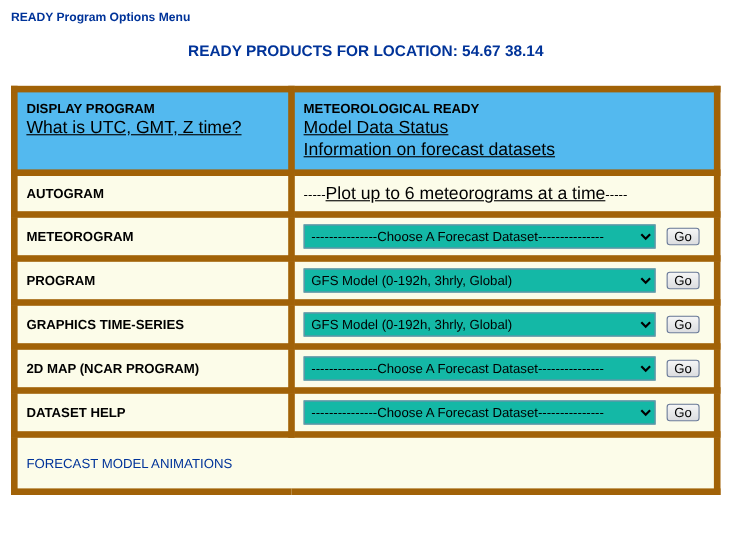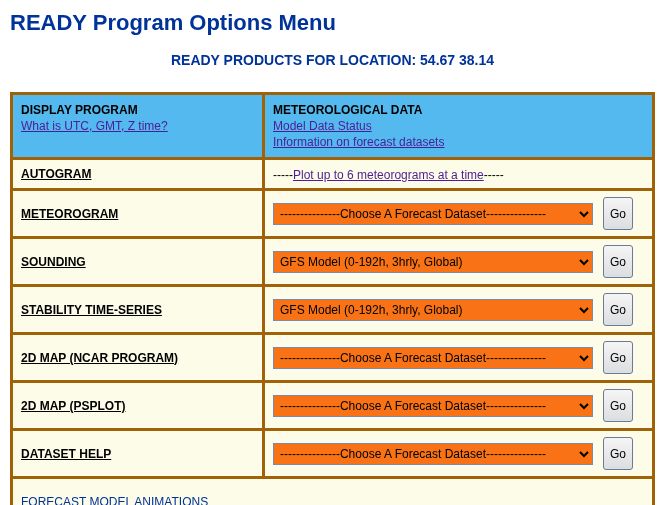--- a/index.html
+++ b/index.html
@@ -7,91 +7,90 @@
     margin: 0;
     padding: 6px 10px;
     font-family: Verdana, Arial, sans-serif;
     font-size: 12px;
     background: #fff;
     color: #000;
     width: 665px;
   }
   .page-title {
     color: #003399;
-    font-size: 22px;
+    font-size: 11px;
     font-weight: bold;
     margin: 4px 0 14px 0;
   }
   .subtitle {
     color: #003399;
     font-size: 14px;
     font-weight: bold;
     text-align: center;
     margin: 16px 0 24px 0;
   }
   table.main {
     width: 100%;
     border-collapse: collapse;
     border: 1px solid #8a8a8a;
     table-layout: fixed;
   }
   table.main td {
-    border: 3px solid #a16207;
+    border: 6px solid #a16207;
     padding: 6px 8px;
     vertical-align: middle;
   }
   col.left-col { width: 252px; }
   tr.header td {
     background: #53b9ef;
     padding: 8px 8px;
     vertical-align: top;
   }
   .hdr-label {
     font-weight: bold;
     font-size: 12px;
     color: #000;
   }
   .hdr-link, .inline-link {
-    color: #4c1d95;
+    color: #000000;
     text-decoration: underline;
-    font-size: 12px;
+    font-size: 16px;
     display: inline-block;
     margin-top: 2px;
   }
   tr.row td {
     background: #fcfce9;
   }
   .row-label {
     font-weight: bold;
     font-size: 12px;
     color: #000;
-    text-decoration: underline;
   }
   .auto-cell {
     color: #000;
   }
   .dashes { color: #000; }
   .sel-wrap {
     display: flex;
     align-items: center;
     gap: 10px;
   }
   select.ds {
     width: 320px;
     font-family: Arial, sans-serif;
     font-size: 12px;
     height: 22px;
     border: 1px solid #7a8aa8;
-    background: #f97316;
+    background: #14b8a6;
     padding: 1px 2px;
   }
   button.go {
     font-family: Arial, sans-serif;
     font-size: 12px;
-    height: 33px;
+    height: 16px;
     padding: 0 6px;
     border: 1px solid #6a7a98;
     border-radius: 3px;
     background: linear-gradient(#f5f5f5, #dcdde0);
     cursor: pointer;
     color: #000;
   }
   tr.footer td {
     background: #fcfce9;
     color: #003399;
@@ -111,21 +110,21 @@
     <col class="left-col">
     <col>
   </colgroup>
   <tbody>
       <tr class="header">
     <td>
       <div class="hdr-label">DISPLAY PROGRAM</div>
       <a href="#" class="hdr-link">What is UTC, GMT, Z time?</a>
     </td>
     <td>
-      <div class="hdr-label">METEOROLOGICAL DATA</div>
+      <div class="hdr-label">METEOROLOGICAL READY</div>
       <a href="#" class="hdr-link">Model Data Status</a><br>
       <a href="#" class="hdr-link">Information on forecast datasets</a>
     </td>
   </tr>
 
   <tr class="row">
     <td><span class="row-label">AUTOGRAM</span></td>
     <td class="auto-cell">
       <span class="dashes">-----</span><a href="#" class="inline-link">Plot up to 6 meteorograms at a time</a><span class="dashes">-----</span>
     </td>
@@ -137,57 +136,45 @@
           <div class="sel-wrap">
       <select class="ds">
         <option>---------------Choose A Forecast Dataset---------------</option>
         <option>GFS Model (0-192h, 3hrly, Global)</option>
       </select>
       <button class="go">Go</button>
     </div>
         </td>
   </tr>
   <tr class="row">
-    <td><span class="row-label">SOUNDING</span></td>
+    <td><span class="row-label">PROGRAM</span></td>
     <td>
           <div class="sel-wrap">
       <select class="ds">
         <option>---------------Choose A Forecast Dataset---------------</option>
         <option selected="">GFS Model (0-192h, 3hrly, Global)</option>
       </select>
       <button class="go">Go</button>
     </div>
         </td>
   </tr>
   <tr class="row">
-    <td><span class="row-label">STABILITY TIME-SERIES</span></td>
+    <td><span class="row-label">GRAPHICS TIME-SERIES</span></td>
     <td>
           <div class="sel-wrap">
       <select class="ds">
         <option>---------------Choose A Forecast Dataset---------------</option>
         <option selected="">GFS Model (0-192h, 3hrly, Global)</option>
       </select>
       <button class="go">Go</button>
     </div>
         </td>
   </tr>
   <tr class="row">
     <td><span class="row-label">2D MAP (NCAR PROGRAM)</span></td>
-    <td>
-          <div class="sel-wrap">
-      <select class="ds">
-        <option>---------------Choose A Forecast Dataset---------------</option>
-        <option>GFS Model (0-192h, 3hrly, Global)</option>
-      </select>
-      <button class="go">Go</button>
-    </div>
-        </td>
-  </tr>
-  <tr class="row">
-    <td><span class="row-label">2D MAP (PSPLOT)</span></td>
     <td>
           <div class="sel-wrap">
       <select class="ds">
         <option>---------------Choose A Forecast Dataset---------------</option>
         <option>GFS Model (0-192h, 3hrly, Global)</option>
       </select>
       <button class="go">Go</button>
     </div>
         </td>
   </tr>

